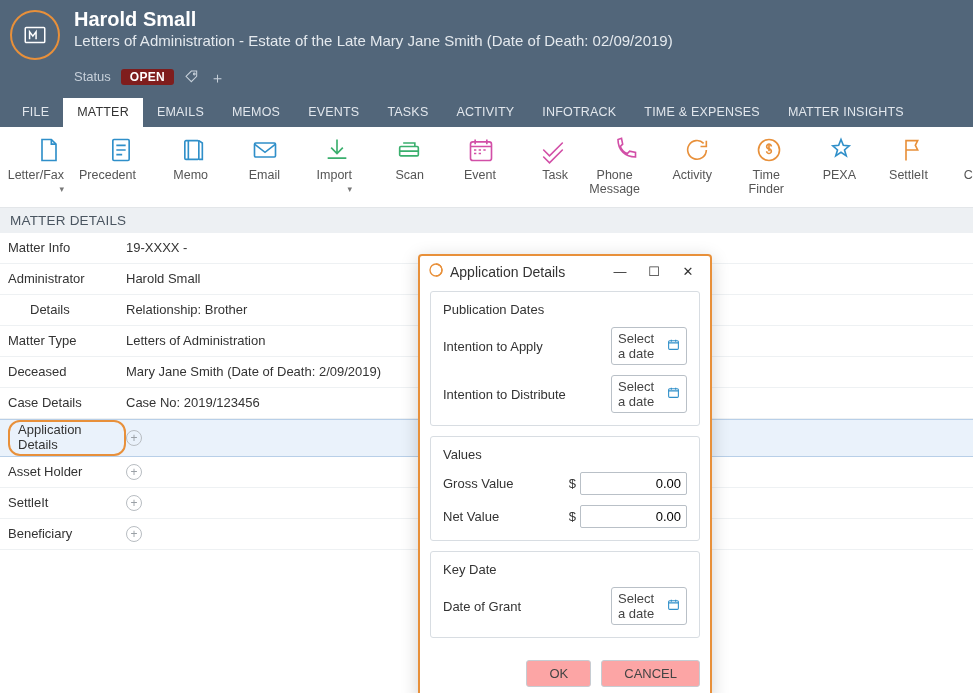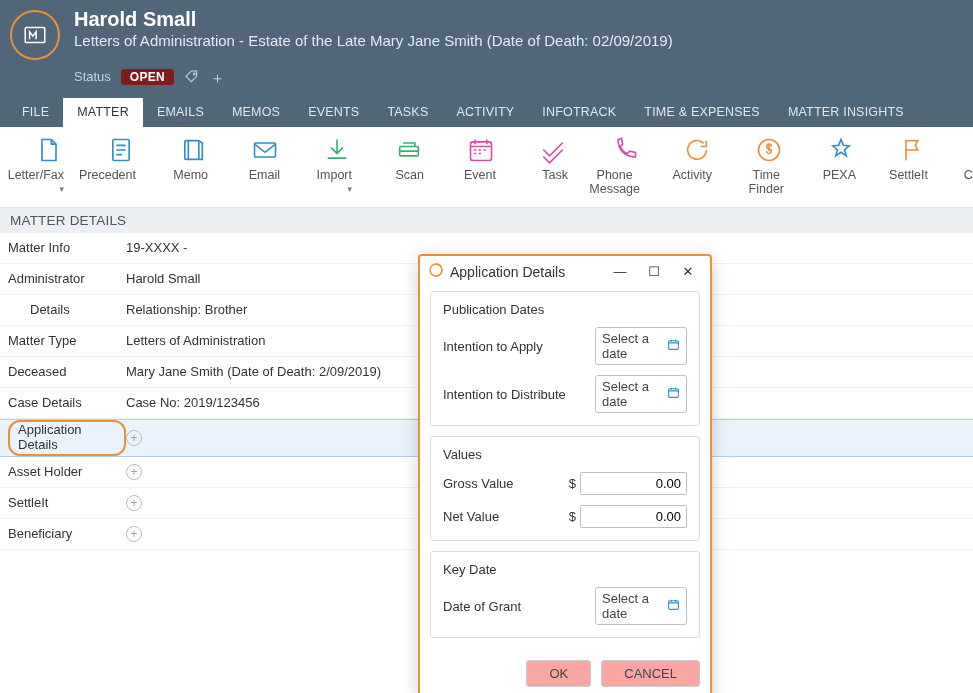--- a/index.html
+++ b/index.html
@@ -47,21 +47,21 @@
   .dlg-title { display: flex; align-items: center; gap: 6px; padding: 6px 8px; font-size: 14px; }
   .dlg-title .app-icon { color: #e8903a; }
   .dlg-title .spacer { flex: 1; }
   .win-btn { width: 28px; text-align: center; font-size: 13px; cursor: pointer; color: #333; }
   .dlg-body { padding: 4px 10px 10px; }
   .group { border: 1px solid #d8dde2; border-radius: 3px; padding: 10px 12px 12px; margin-bottom: 10px; }
   .group-title { font-size: 13px; color: #333; margin-bottom: 10px; }
   .frow { display: flex; align-items: center; justify-content: space-between; margin-bottom: 10px; }
   .frow:last-child { margin-bottom: 0; }
   .frow label { font-size: 13px; color: #333; }
-  .date-pick { border: 1px solid #b9c0c7; border-radius: 3px; padding: 3px 6px; display: flex; align-items: center; gap: 6px; font-size: 13px; color: #444; cursor: pointer; background: #fff; width: 92px; justify-content: space-between; }
+  .date-pick { border: 1px solid #b9c0c7; border-radius: 3px; padding: 3px 6px; display: flex; align-items: center; gap: 6px; font-size: 13px; color: #444; cursor: pointer; background: #fff; width: 76px; justify-content: space-between; }
   .date-pick .cal { color: #2f8fc9; }
   .num-wrap { display: flex; align-items: center; gap: 4px; }
   .num-wrap .dollar { font-size: 13px; color: #333; }
   .num-in { border: 1px solid #b9c0c7; border-radius: 2px; width: 107px; padding: 3px 5px; text-align: right; font-size: 13px; }
   .dlg-actions { display: flex; justify-content: flex-end; gap: 10px; padding: 2px 10px 12px; }
   .btn { background: #fca5a5; border: 1px solid #c6ccd2; border-radius: 3px; padding: 5px 22px; font-size: 13px; color: #444; cursor: pointer; }
 </style>
 </head>
 <body>
 

